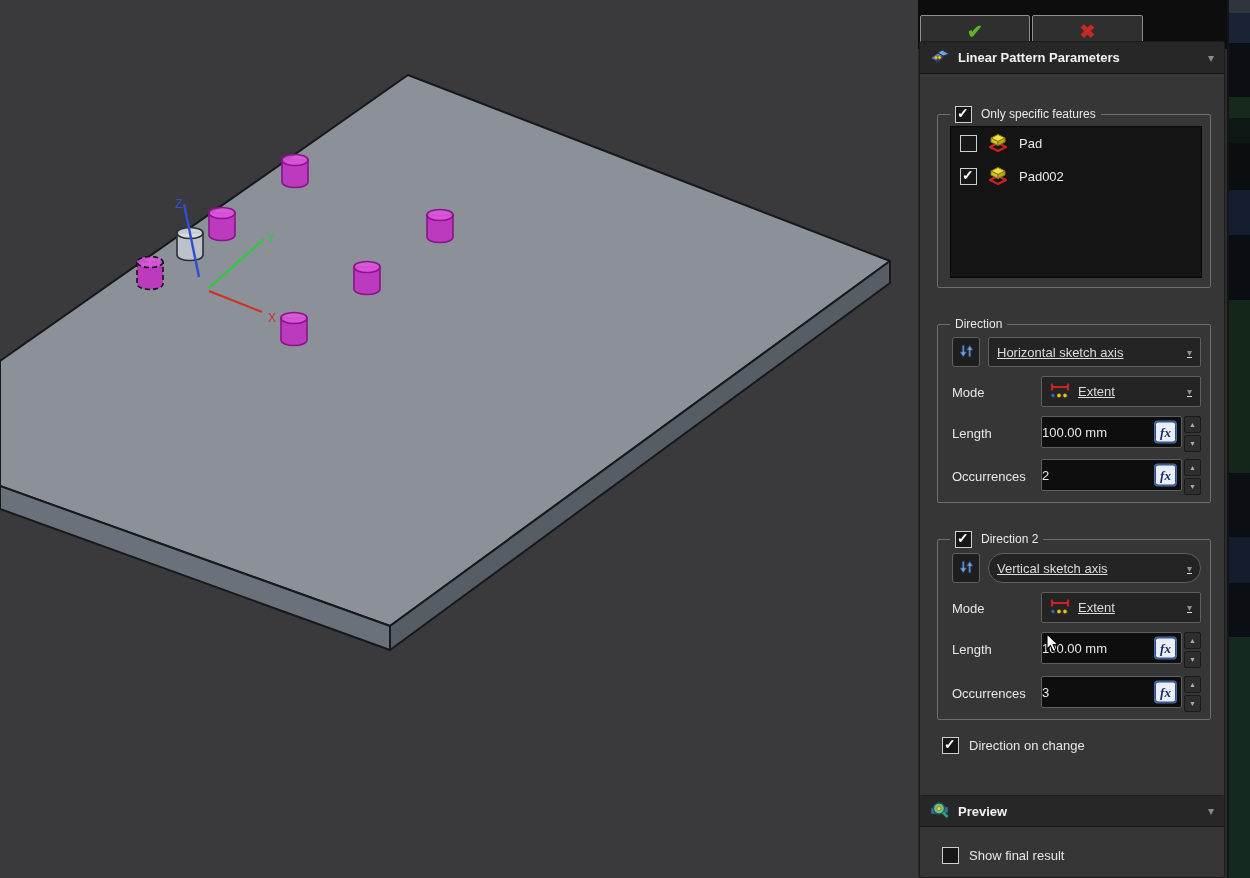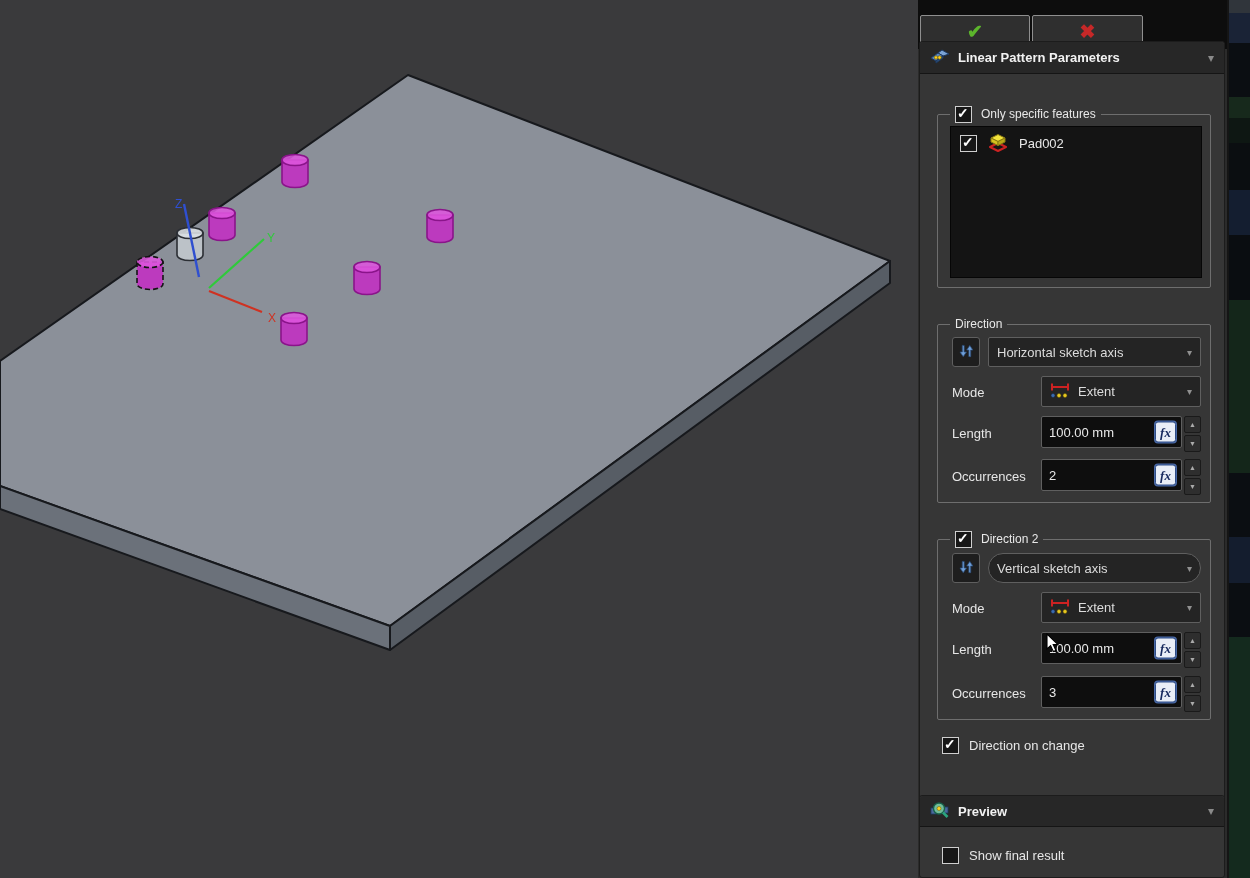--- a/index.html
+++ b/index.html
@@ -31,26 +31,26 @@
   .cb{position:relative;width:15px;height:15px;background:#171717;border:1px solid #cfcfcf;
       box-sizing:content-box;display:inline-block;flex:0 0 auto;}
   .cb.checked::after{content:"\2713";position:absolute;left:1px;top:-2px;font-size:14px;
       font-weight:bold;color:#fff;}
   #feature-list{position:absolute;left:12px;top:11px;width:250px;height:150px;
       background:#141414;border:1px solid #060606;overflow:hidden;}
   .feat-row{display:flex;align-items:center;gap:10px;height:33px;padding-left:9px;}
   .feat-label{color:#e8e8e8;}
   .flabel{position:absolute;font-size:13px;color:#e6e6e6;}
   .dd{position:absolute;background:#242424;border:1px solid #5f5f5f;border-radius:2px;
-      display:flex;align-items:center;gap:8px;padding:0 8px;color:#dcdcdc;box-sizing:border-box;}
+      display:flex;align-items:center;gap:8px;padding:0 8px;color:#dcdcdc;box-sizing:border-box;text-decoration:underline;}
   .dd .chev{margin-left:auto;color:#909090;font-size:10px;}
   .sqbtn{position:absolute;width:28px;height:30px;background:#1e1e1e;border:1px solid #5f5f5f;
       border-radius:3px;display:flex;align-items:center;justify-content:center;box-sizing:border-box;}
   .inp{position:absolute;background:#0e0e0e;border:1px solid #5f5f5f;border-radius:2px;
-      color:#e8e8e8;display:flex;align-items:center;padding-left:7px;box-sizing:border-box;}
+      color:#e8e8e8;display:flex;align-items:center;padding-left:0;box-sizing:border-box;}
   .fxb{position:absolute;right:5px;top:50%;transform:translateY(-50%);width:21px;height:21px;
       background:#e9eef7;border:1px solid #2f4d86;box-shadow:0 0 0 1px #4a6aa8;border-radius:3px;
       color:#16295e;font-style:italic;font-weight:bold;font-family:"Liberation Serif",serif;
       font-size:13px;display:flex;align-items:center;justify-content:center;box-sizing:border-box;}
   .spin{position:absolute;width:17px;display:flex;flex-direction:column;gap:2px;}
   .spin .sb{height:15px;background:#2e2e2e;border:1px solid #1a1a1a;color:#ababab;font-size:7px;
       display:flex;align-items:center;justify-content:center;border-radius:2px;}
   .chkrow{position:absolute;display:flex;align-items:center;gap:10px;}
   
   #right-strip{position:absolute;left:1227px;top:0;width:23px;height:878px;
@@ -135,20 +135,30 @@
         <span class="chev">▾</span>
       </div>
 
       <div class="grp" style="left:17px;top:72px;width:274px;height:174px;">
         <div class="legend">
           <span class="cb checked"></span>
           <span>Only specific features</span>
         </div>
         <div id="feature-list">
             <div class="feat-row">
+              <span class="cb "></span>
+              <span><svg width="22" height="20" viewBox="0 0 22 20">
+                  <path d="M3 15 L11 11 L19 15 L11 19 Z" fill="none" stroke="#cc2222" stroke-width="2" stroke-linejoin="round"></path>
+                  <path d="M4 6 L11 2.5 L18 6 L11 9.5 Z" fill="#f2e33c" stroke="#8a7a10" stroke-width="1"></path>
+                  <path d="M4 6 L4 10 L11 13.5 L11 9.5 Z" fill="#d6c21e" stroke="#8a7a10" stroke-width="1"></path>
+                  <path d="M18 6 L18 10 L11 13.5 L11 9.5 Z" fill="#b9a816" stroke="#8a7a10" stroke-width="1"></path>
+                </svg></span>
+              <span class="feat-label">Pad</span>
+            </div>
+            <div class="feat-row">
               <span class="cb checked"></span>
               <span><svg width="22" height="20" viewBox="0 0 22 20">
                   <path d="M3 15 L11 11 L19 15 L11 19 Z" fill="none" stroke="#cc2222" stroke-width="2" stroke-linejoin="round"></path>
                   <path d="M4 6 L11 2.5 L18 6 L11 9.5 Z" fill="#f2e33c" stroke="#8a7a10" stroke-width="1"></path>
                   <path d="M4 6 L4 10 L11 13.5 L11 9.5 Z" fill="#d6c21e" stroke="#8a7a10" stroke-width="1"></path>
                   <path d="M18 6 L18 10 L11 13.5 L11 9.5 Z" fill="#b9a816" stroke="#8a7a10" stroke-width="1"></path>
                 </svg></span>
               <span class="feat-label">Pad002</span>
             </div>
           </div>

